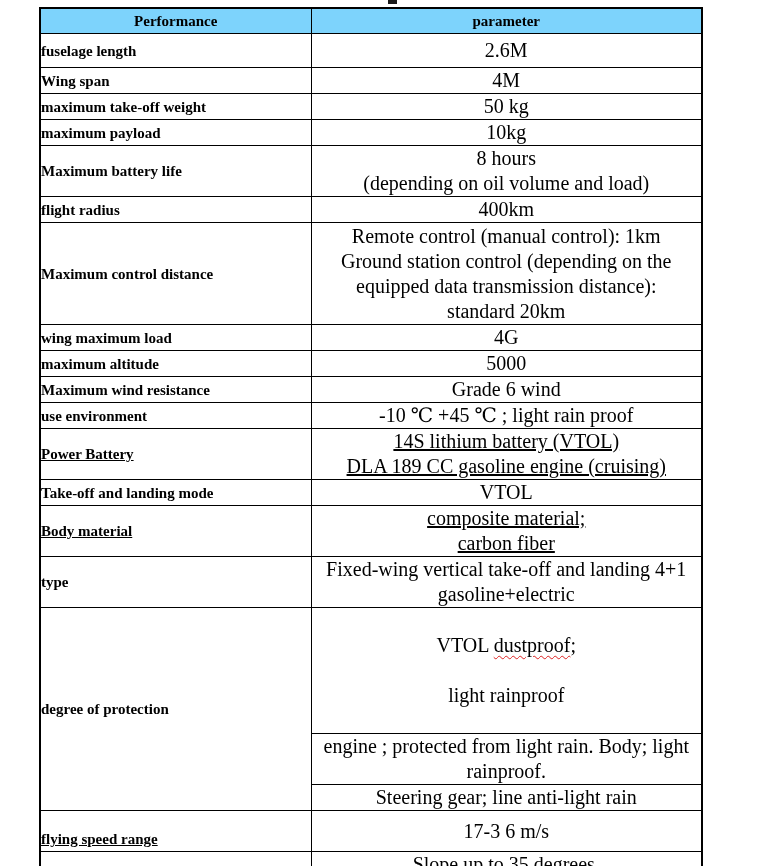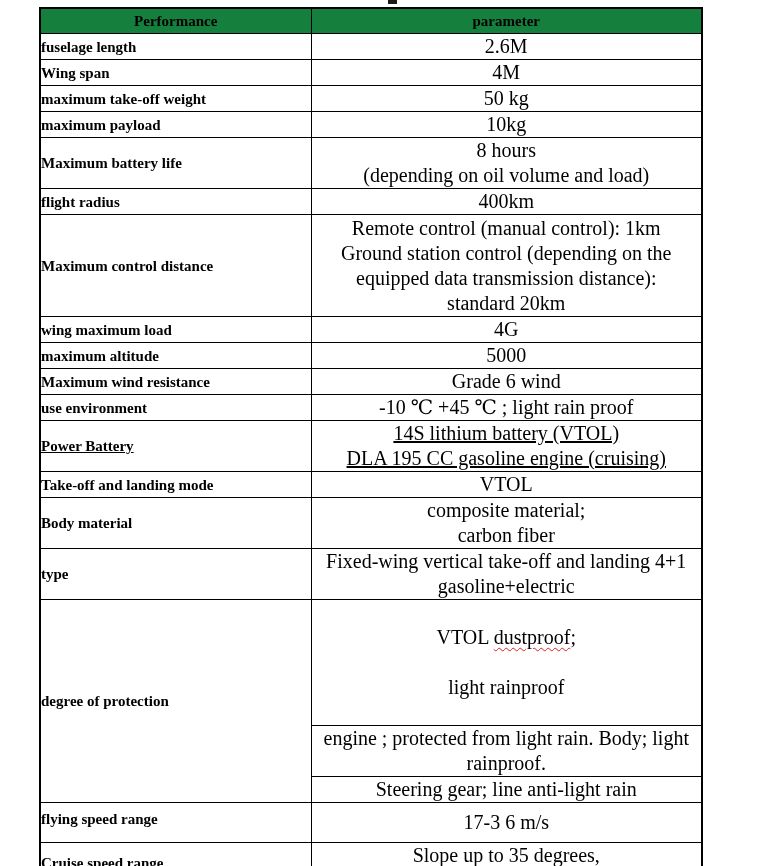--- a/index.html
+++ b/index.html
@@ -8,21 +8,21 @@
 
   .crop-fragment{position:absolute;left:388px;top:0;width:9px;height:4px;background:#1a1a1a;}
 
   table.spec{position:absolute;left:39px;top:7px;width:662px;
              border-collapse:collapse;table-layout:fixed;
              border:2px solid #000;}
   table.spec td,table.spec th{border:1px solid #000;padding:0;vertical-align:middle;
              overflow:hidden;}
   col.c1{width:271px;} col.c2{width:391px;}
 
-  th.hdr{background:#15803d;font-weight:bold;font-size:15px;text-align:center;
+  th.hdr{background:#7dd3fc;font-weight:bold;font-size:15px;text-align:center;
          height:24px;line-height:22px;}
   td.lbl{font-weight:bold;font-size:15px;text-align:left;padding-left:7px;
          white-space:pre-line;line-height:24px;}
   td.val{font-size:20px;text-align:center;white-space:pre-line;line-height:25px;}
 
   .squiggle{text-decoration-line:underline;text-decoration-style:wavy;
             text-decoration-color:#d22;text-decoration-thickness:1px;text-underline-offset:3px;}
 </style>
 </head>
 <body>
@@ -34,21 +34,21 @@
       <col class="c1">
       <col class="c2">
     </colgroup>
 
   <tbody>
       <tr>
     <th class="hdr">Performance</th>
     <th class="hdr">parameter</th>
   </tr>
 
-  <tr style="height:26px;">
+  <tr style="height:34px;">
     <td class="lbl">fuselage length</td>
     <td class="val">2.6M</td>
   </tr>
 
   <tr style="height:26px;">
     <td class="lbl">Wing span</td>
     <td class="val">4M</td>
   </tr>
 
   <tr style="height:26px;">
@@ -96,29 +96,29 @@
   </tr>
 
   <tr style="height:25px;">
     <td class="lbl">use environment</td>
     <td class="val">-10 ℃ +45 ℃ ; light rain proof</td>
   </tr>
 
   <tr style="height:51px;text-decoration:underline;">
     <td class="lbl">Power Battery</td>
     <td class="val">14S lithium battery (VTOL)
-DLA 195 CC gasoline engine (cruising)</td>
+DLA 189 CC gasoline engine (cruising)</td>
   </tr>
 
   <tr style="height:26px;">
     <td class="lbl">Take-off and landing mode</td>
     <td class="val">VTOL</td>
   </tr>
 
-  <tr style="height:51px;">
+  <tr style="height:51px;text-decoration:underline;">
     <td class="lbl">Body material</td>
     <td class="val">composite material;
 carbon fiber</td>
   </tr>
 
   <tr style="height:51px;">
     <td class="lbl">type</td>
     <td class="val">Fixed-wing vertical take-off and landing 4+1
 gasoline+electric</td>
   </tr>
@@ -132,21 +132,21 @@
   </tr>
   <tr style="height:51px;">
     <td class="val">engine ; protected from light rain. Body; light
 rainproof.</td>
   </tr>
   <tr style="height:26px;">
     <td class="val">Steering gear; line anti-light rain</td>
   </tr>
 
   <tr style="height:40px;">
-    <td class="lbl" style="vertical-align:top;padding-top:4px;">flying speed range</td>
+    <td class="lbl" style="vertical-align:top;padding-top:16px;text-decoration:underline;">flying speed range</td>
     <td class="val">17-3 6 m/s</td>
   </tr>
 
   <tr style="height:51px;">
     <td class="lbl" style="vertical-align:top;padding-top:8px;">Cruise speed range</td>
     <td class="val">Slope up to 35 degrees,
 pitch up to 15 degrees</td>
   </tr>
 
 </tbody>

